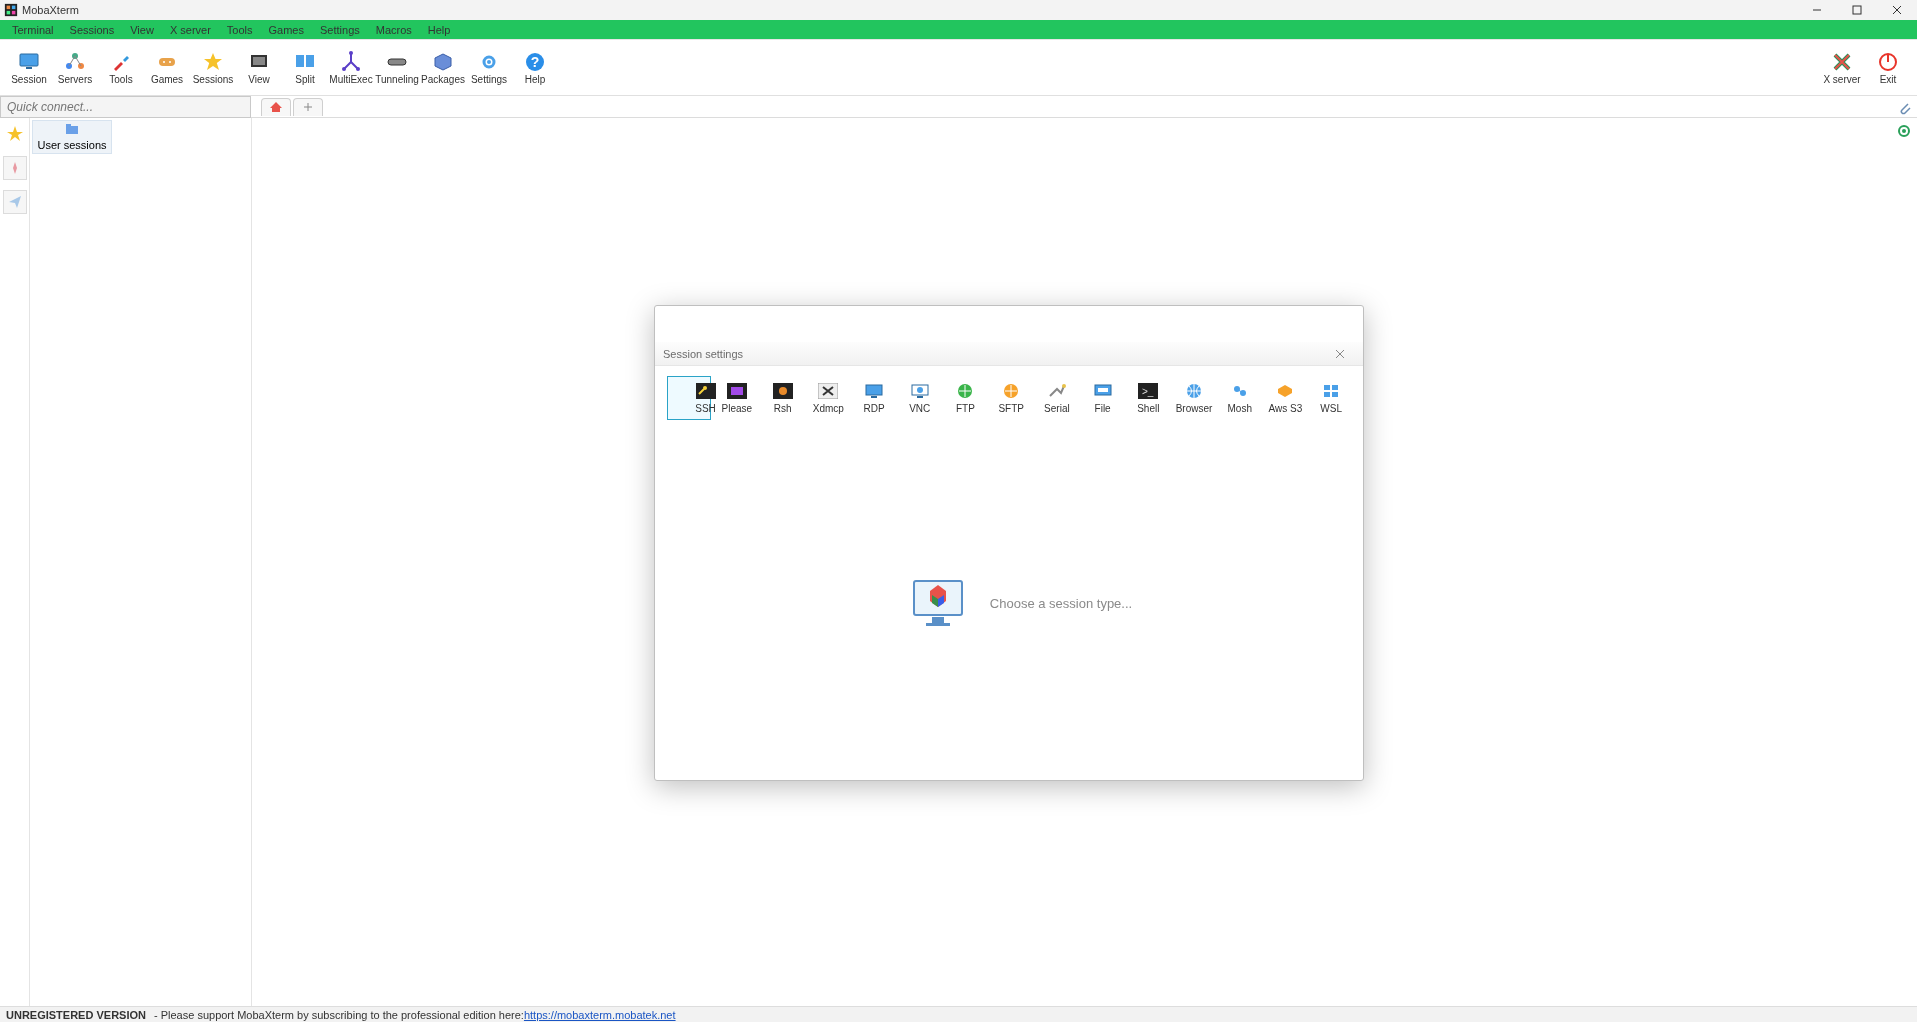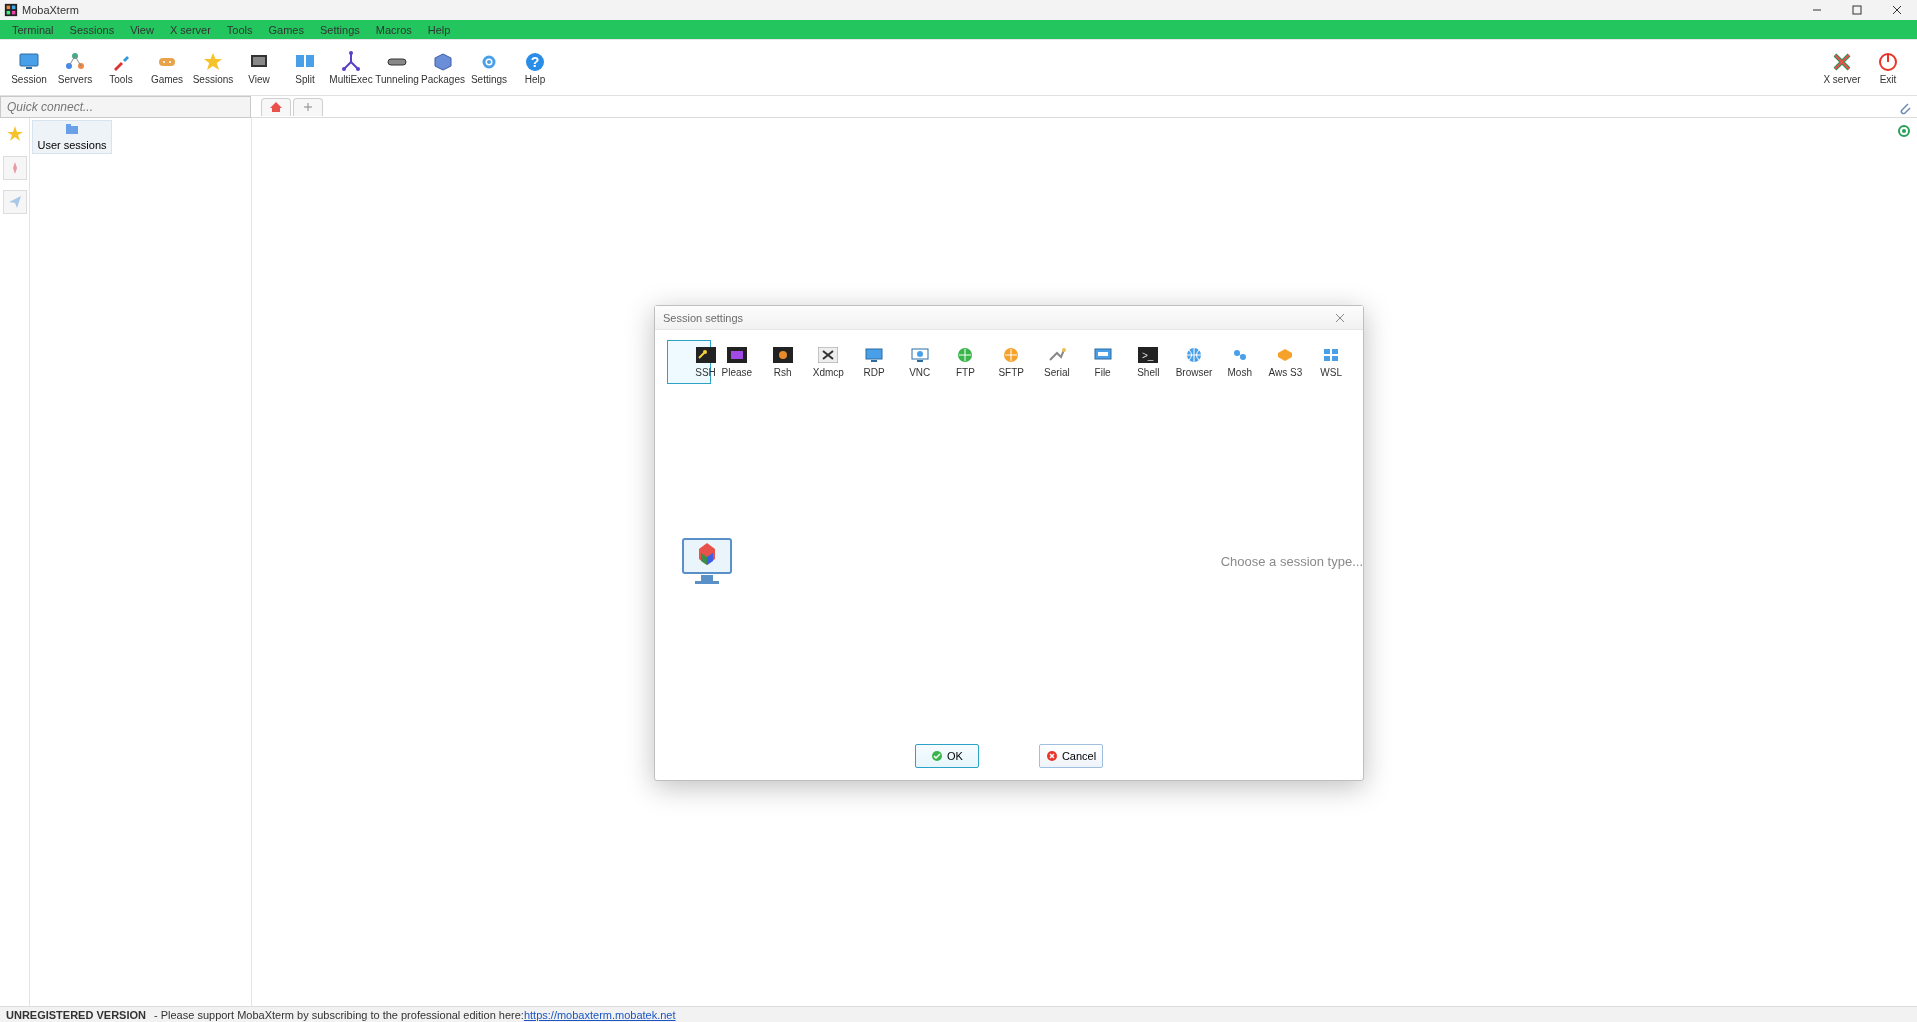--- a/index.html
+++ b/index.html
@@ -38,28 +38,28 @@
 .mainarea { flex:1; background:#ffffff; position:relative; }
 .geartr { position:absolute; right:4px; top:4px; }
 
 
 .footer { height:16px; background:#f2f2f2; display:flex; align-items:center; font-size:11px; padding:0 6px; color:#333; border-top:1px solid #ddd; }
 .footer strong { font-weight:700; margin-right:8px; }
 .footer a { color:#1a55c4; text-decoration:underline; }
 
 
 .dialog { position:absolute; left:402px; top:187px; width:710px; height:476px; background:#fff; border:1px solid #bfbfbf; box-shadow: 0 6px 28px rgba(0,0,0,0.25); border-radius:3px; display:flex; flex-direction:column; }
-.dlg-title { height:24px; border-bottom:1px solid #e6e6e6; display:flex; align-items:center; padding:0 8px; font-size:11px; color:#6c6c6c; background:linear-gradient(#fdfdfd,#f1f1f1); }
+.dlg-title { height:24px; border-bottom:1px solid #e6e6e6; display:flex; align-items:center; padding:0 8px; font-size:11px; color:#6c6c6c; background:linear-gradient(#fdfdfd,#f1f1f1);margin-top:36px; }
 .dlg-title .spacer { flex:1; }
 .dlg-title .x { color:#888; width:20px; text-align:center; }
 .dlg-types { display:flex; gap:6px; padding:10px 12px 6px 12px; }
 .stype { width:44px; height:44px; display:flex; flex-direction:column; align-items:center; justify-content:center; font-size:10px; color:#333; gap:4px; border:1px solid transparent; }
 .stype.selected { border:1px solid #2aa3c7; background:#eefaff;padding-left:33px; }
 .stype .sicon { width:20px; height:16px; display:flex; align-items:center; justify-content:center; }
-.dlg-body { flex:1; display:flex; align-items:center; justify-content:space-between; gap:24px;margin-left:24px; }
+.dlg-body { flex:1; display:flex; align-items:center; justify-content:center; gap:24px;margin-left:24px; }
 .dlg-body .prompt { font-size:13px; color:#8a8a8a; }
 .dlg-buttons { height:48px; display:flex; align-items:center; justify-content:center; gap:60px; }
 .dlg-buttons button { width:64px; height:24px; font-size:11px; border:1px solid #9fbfe0; background:linear-gradient(#ffffff,#eef3f9); border-radius:2px; display:flex; align-items:center; justify-content:center; gap:4px; }
 .dlg-buttons button.ok { border-color:#2aa3c7; background:linear-gradient(#f6fcff,#e6f6fc); }
 
 svg { display:block; }
 </style>
 </head>
 <body>
 
@@ -470,40 +470,20 @@
             <rect x="22" y="40" width="12" height="6" fill="#5a90c8"></rect>
             <rect x="16" y="46" width="24" height="3" fill="#5a90c8"></rect>
             <polygon points="28,8 36,14 36,24 28,30 20,24 20,14" fill="#e8524a"></polygon>
             <polygon points="22,18 28,22 28,30 22,26" fill="#3a8e4a"></polygon>
             <polygon points="34,18 28,22 28,30 34,26" fill="#3a5ee8"></polygon>
           </svg>
         </span>
         <span class="prompt">Choose a session type...</span>
       </div>
 
-      <div class="dlg-buttons">
-        <button class="ok">
-          <span>
-              <svg width="12" height="12">
-                <circle cx="6" cy="6" r="5" fill="#3ab54a"></circle>
-                <path d="M3 6 L5 8 L9 4" stroke="#fff" fill="none" stroke-width="1.5"></path>
-              </svg>
-            </span>
-          <span>OK</span>
-        </button>
-        <button>
-          <span>
-              <svg width="12" height="12">
-                <circle cx="6" cy="6" r="5" fill="#e8342a"></circle>
-                <path d="M4 4 L8 8 M8 4 L4 8" stroke="#fff" stroke-width="1.5"></path>
-              </svg>
-            </span>
-          <span>Cancel</span>
-        </button>
-      </div>
     </div>
   </div>
 </div>
 
 <div class="footer">
   <strong>UNREGISTERED VERSION</strong>
   <span>-&nbsp;</span>
   <span>Please support MobaXterm by subscribing to the professional edition here: </span>
   <a href="#">https://mobaxterm.mobatek.net</a>
 </div>

